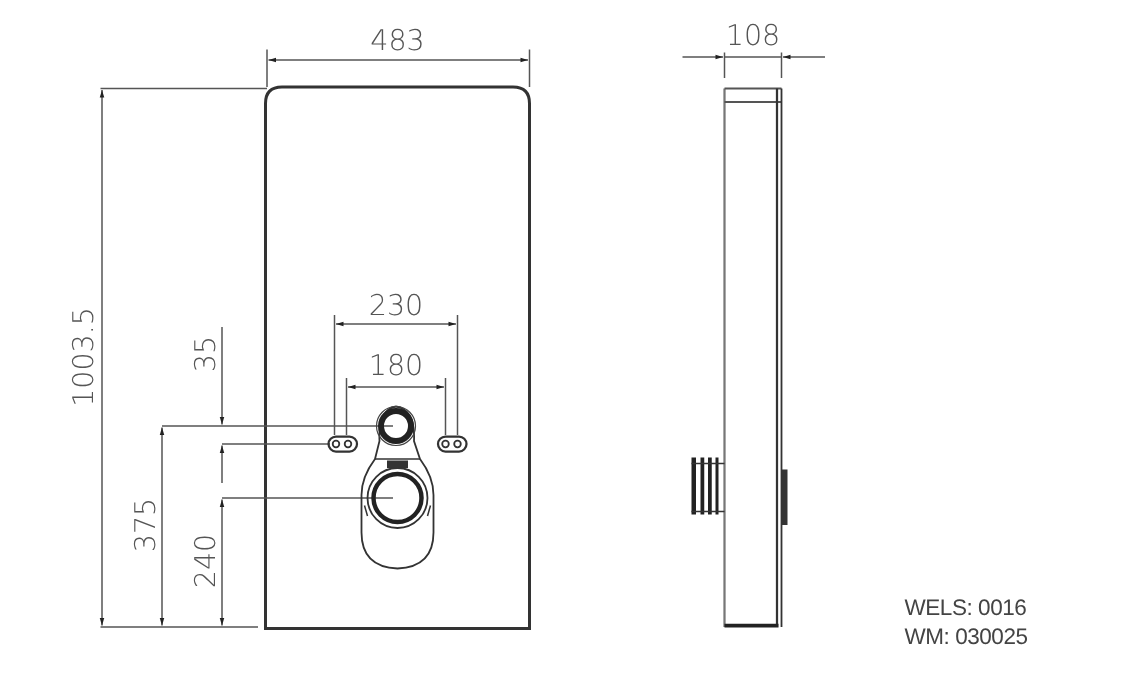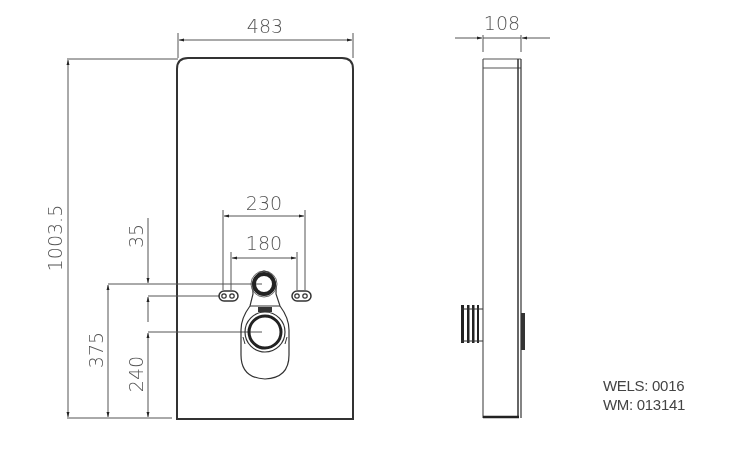--- a/index.html
+++ b/index.html
@@ -1,21 +1,21 @@
 <!DOCTYPE html>
 <html><head>
 <meta charset="utf-8">
 <style>
   html, body { margin:0; padding:0; background:#ffffff; }
   body { width:750px; height:456px; position:relative; overflow:hidden;
          font-family:"Liberation Sans", sans-serif; }
   #drawing { position:absolute; left:0; top:0; }
   .dim { font-family:"DejaVu Sans", sans-serif; font-size:19px; fill:#555; font-weight:300; }
   .note { position:absolute; left:603px; color:#444; font-family:"Liberation Sans", sans-serif;
-          font-size:15px; line-height:19px; letter-spacing:-0.3px; }
+          font-size:15px; line-height:19px; letter-spacing:-0.3px;margin-top:20px; }
 </style>
 </head>
 <body>
 
 <svg id="drawing" width="750" height="456" viewBox="0 0 750 456">
   <defs>
     <marker id="arr" viewBox="0 0 10 10" refX="10" refY="5" markerWidth="9" markerHeight="5" orient="auto-start-reverse" markerUnits="userSpaceOnUse">
       <path d="M0,2 L10,5 L0,8 z" fill="#222"></path>
     </marker>
   </defs>
@@ -122,13 +122,13 @@
       <line x1="521" y1="35" x2="521" y2="52" stroke="#555" stroke-width="1"></line>
       <line x1="455" y1="38" x2="482" y2="38" stroke="#555" stroke-width="1" marker-end="url(#arr)"></line>
       <line x1="550" y1="38" x2="522" y2="38" stroke="#555" stroke-width="1" marker-end="url(#arr)"></line>
       <line x1="483" y1="38" x2="521" y2="38" stroke="#555" stroke-width="1"></line>
       <text class="dim" x="502" y="30" text-anchor="middle">108</text>
     </g>
   </g>
 </svg>
 
 <div class="note" style="top:376px;">WELS: 0016</div>
-<div class="note" style="top:395px;">WM: 013141</div>
+<div class="note" style="top:395px;">WM: 030025</div>
 
 </body></html>

